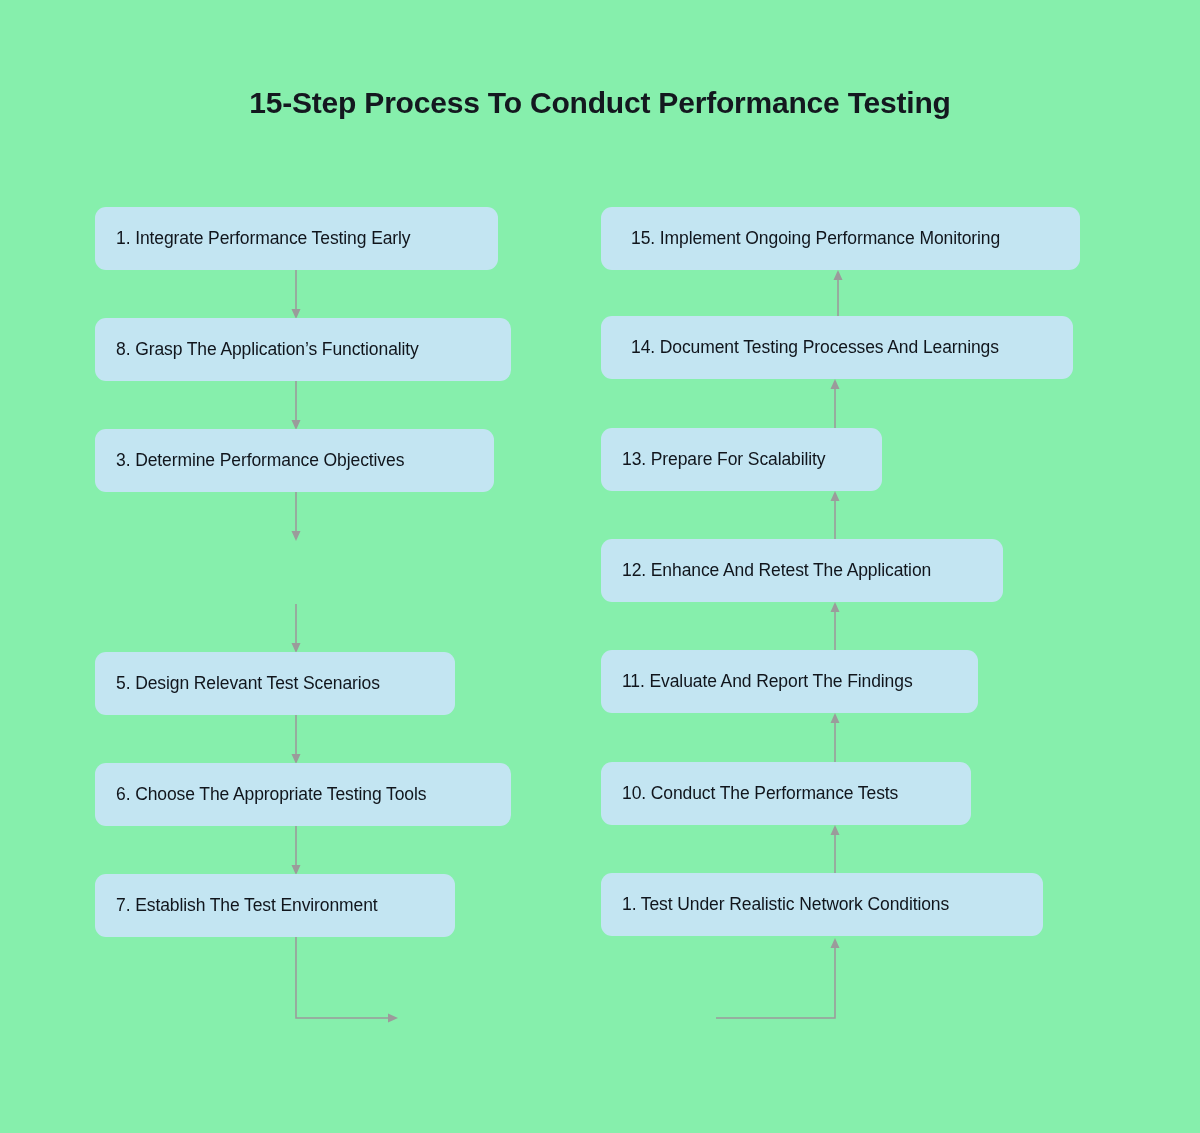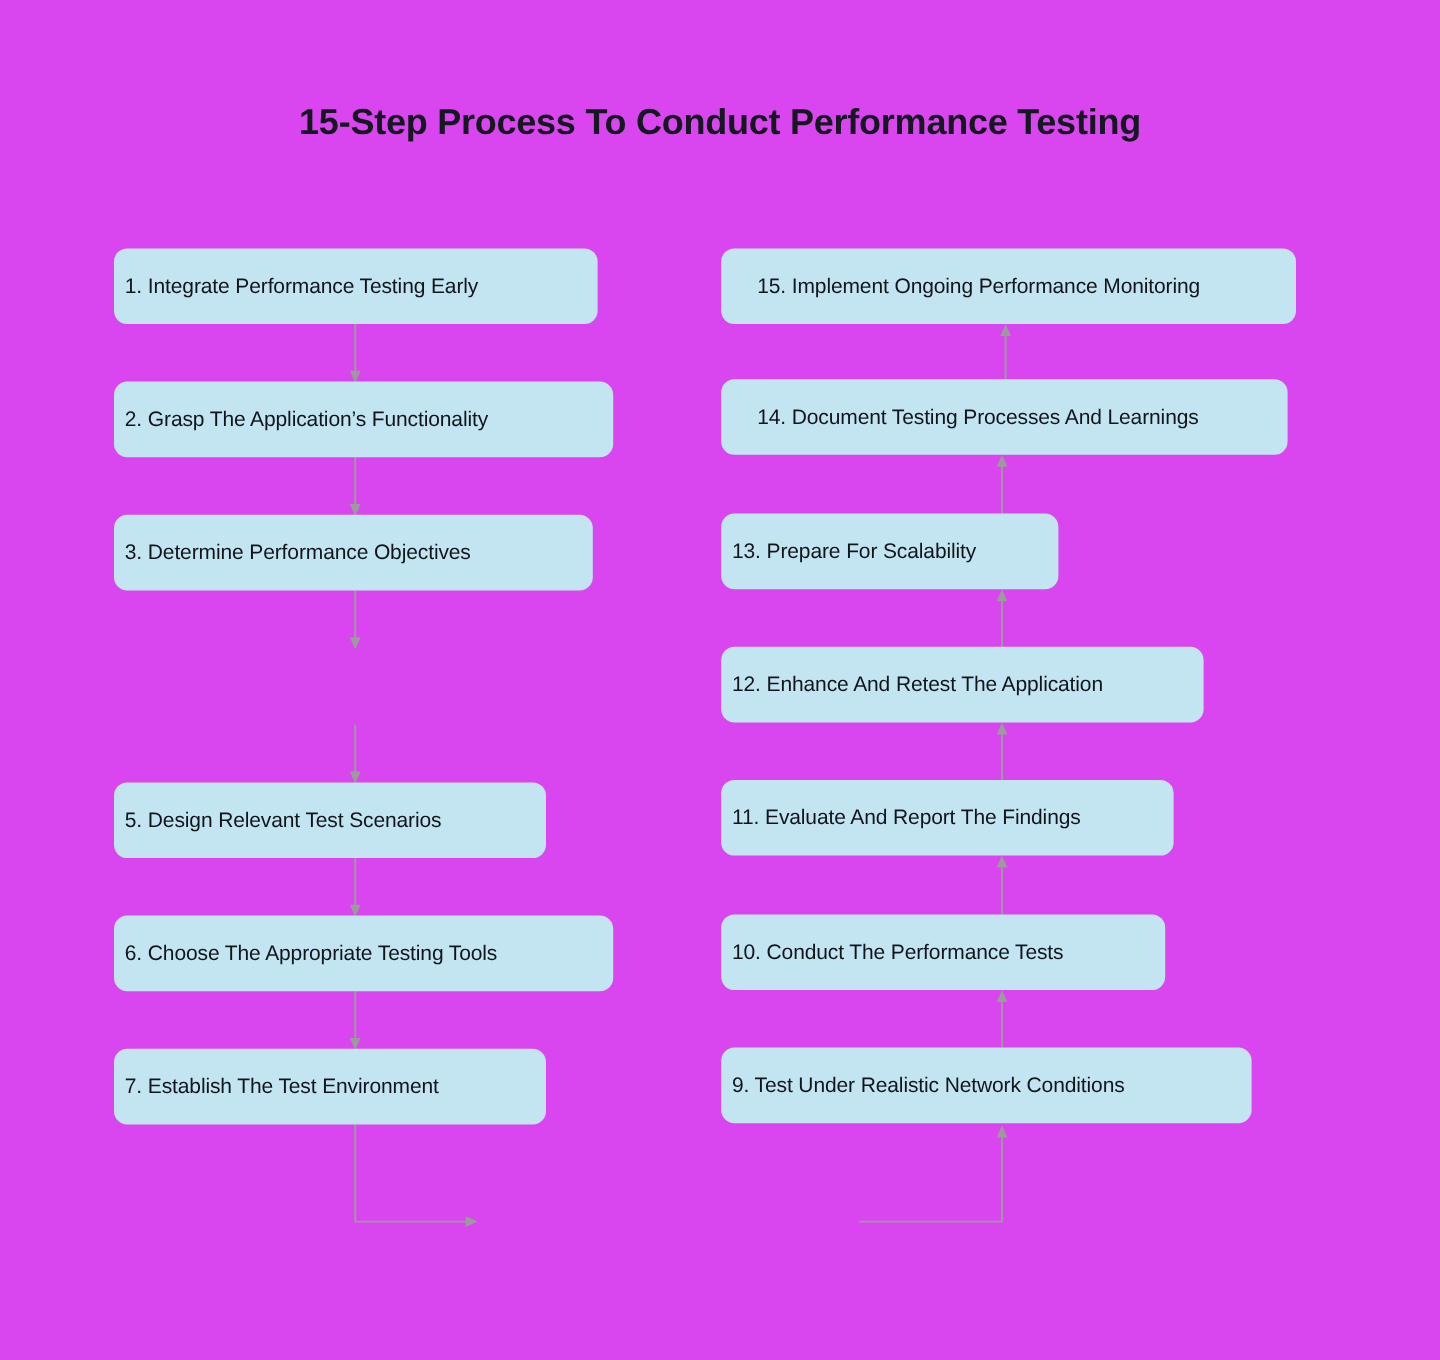--- a/index.html
+++ b/index.html
@@ -8,21 +8,21 @@
     background: #ffffff;
   }
   body {
     font-family: "Liberation Sans", sans-serif;
     -webkit-font-smoothing: antialiased;
   }
   #canvas {
     position: relative;
     width: 1200px;
     height: 1133px;
-    background: #d946ef;
+    background: #86efac;
     overflow: hidden;
   }
   #title {
     position: absolute;
     left: 0;
     top: 86px;
     width: 1200px;
     text-align: center;
     font-size: 30px;
     font-weight: bold;
@@ -36,21 +36,21 @@
     border-radius: 11px;
     display: flex;
     align-items: center;
     color: #10151c;
     font-size: 17.5px;
     font-weight: 500;
     letter-spacing: -0.1px;
     white-space: nowrap;
   }
   .node .inner {
-    padding-left: 9px;
+    padding-left: 21px;
     padding-right: 18px;
   }
   .node.pad-wide .inner { padding-left: 30px; text-align: right; }
 
   svg#wires {
     position: absolute;
     left: 0;
     top: 0;
     width: 1200px;
     height: 1133px;
@@ -143,21 +143,21 @@
       <line x1="838" y1="316" x2="838" y2="277"></line>
       <polygon points="838,270 833.5,280 842.5,280"></polygon>
     </g>
   </svg>
 
   <div class="node" style="left:95px; top:207px; width:403px; height:63px;">
     <span class="inner">1. Integrate Performance Testing Early</span>
   </div>
 
   <div class="node" style="left:95px; top:318px; width:416px; height:63px;">
-    <span class="inner">2. Grasp The Application’s Functionality</span>
+    <span class="inner">8. Grasp The Application’s Functionality</span>
   </div>
 
   <div class="node" style="left:95px; top:429px; width:399px; height:63px;">
     <span class="inner">3.  Determine Performance Objectives</span>
   </div>
 
 
   <div class="node" style="left:95px; top:652px; width:360px; height:63px;">
     <span class="inner">5. Design Relevant Test Scenarios</span>
   </div>
@@ -165,21 +165,21 @@
   <div class="node" style="left:95px; top:763px; width:416px; height:63px;">
     <span class="inner">6. Choose The Appropriate Testing Tools</span>
   </div>
 
   <div class="node" style="left:95px; top:874px; width:360px; height:63px;">
     <span class="inner">7. Establish The Test Environment</span>
   </div>
 
 
   <div class="node" style="left:601px; top:873px; width:442px; height:63px;">
-    <span class="inner">9. Test Under Realistic Network Conditions</span>
+    <span class="inner">1. Test Under Realistic Network Conditions</span>
   </div>
 
   <div class="node" style="left:601px; top:762px; width:370px; height:63px;">
     <span class="inner">10. Conduct The Performance Tests</span>
   </div>
 
   <div class="node" style="left:601px; top:650px; width:377px; height:63px;">
     <span class="inner">11. Evaluate And Report The Findings</span>
   </div>
 

